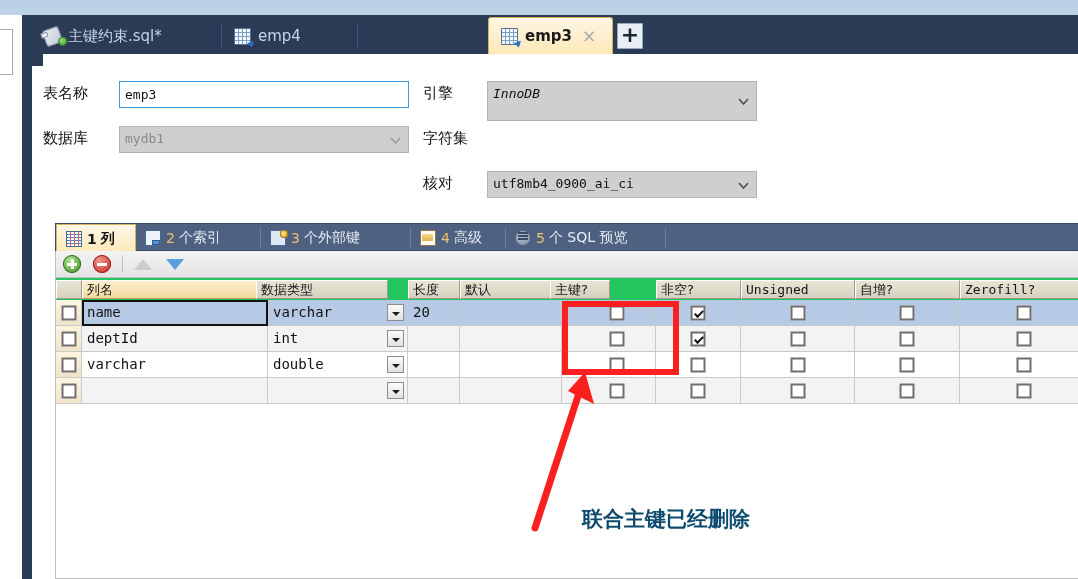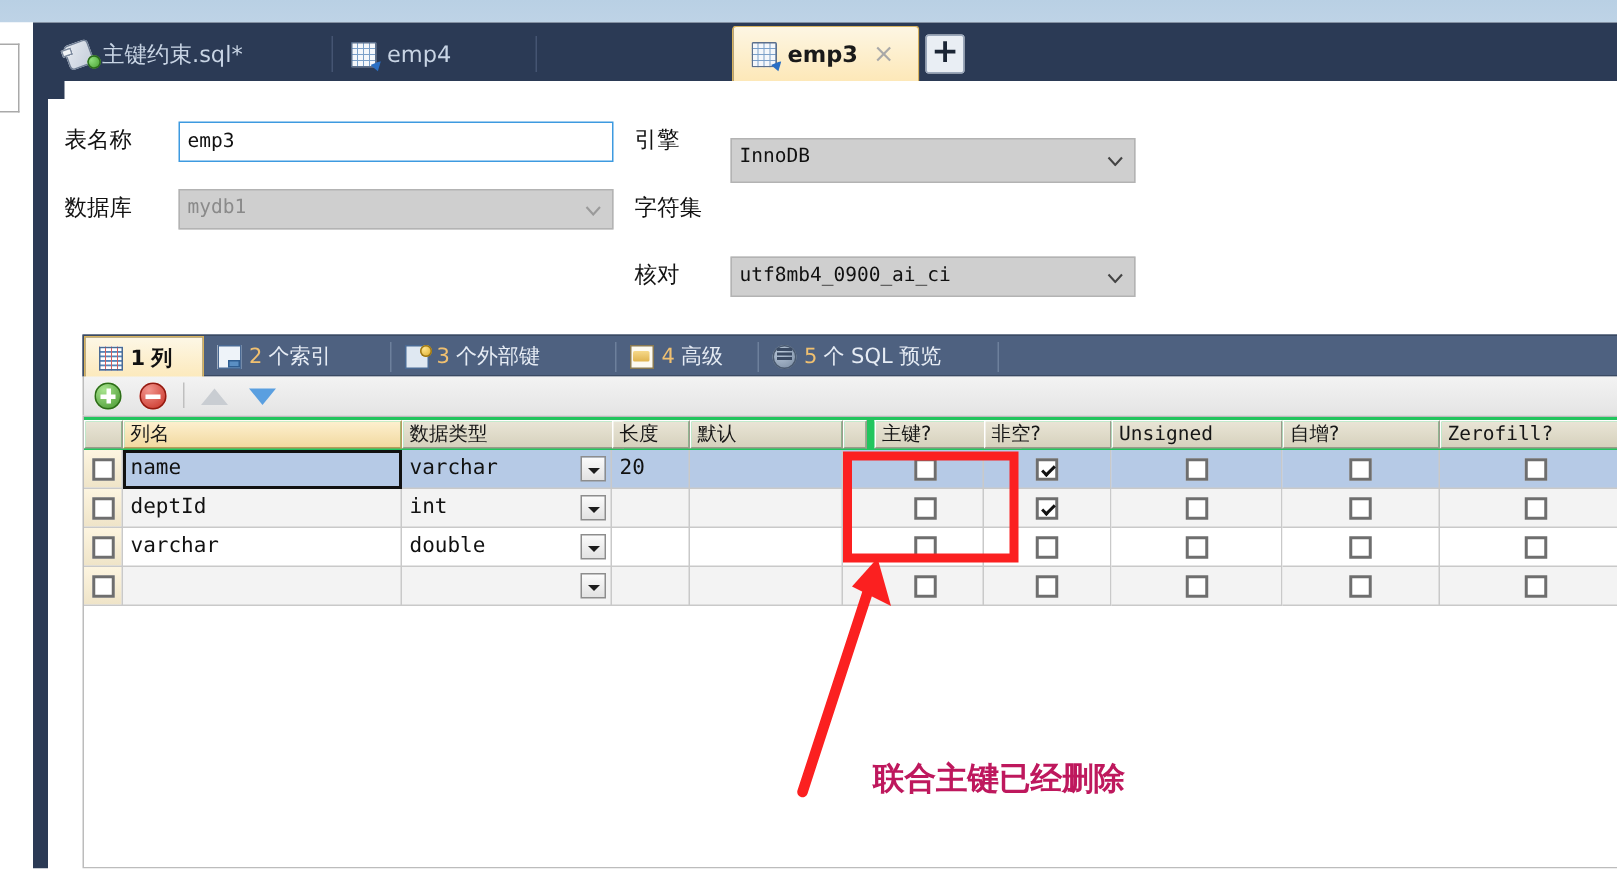--- a/index.html
+++ b/index.html
@@ -349,21 +349,21 @@
     left: 562px; top: 301px; width: 117px; height: 74px;
     border: 6px solid #fb2020;
     box-sizing: border-box;
     pointer-events: none;
   }
   #red-arrow { position: absolute; left: 490px; top: 360px; width: 140px; height: 185px; pointer-events:none; }
   #anno-text {
     position: absolute; left: 582px; top: 505px;
     font-family: "DejaVu Sans", "Liberation Sans", sans-serif;
     font-size: 21px; font-weight: bold;
-    color: #be185d;
+    color: #0c4a6e;
     white-space: nowrap;
   }
 </style>
 </head>
 <body>
 
 <div id="top-strip"></div>
 <div id="left-gutter"></div>
 <div id="left-stub"></div>
 <div id="window-left-border"></div>
@@ -401,21 +401,21 @@
   <div class="combo disabled" style="left:76px; top:72px; width:290px; height:27px;">
     <span>mydb1</span>
     <span class="chev">
       <svg viewBox="0 0 11 7" width="11" height="7">
           <path d="M1 1 L5.5 6 L10 1" stroke="#9a9a9a" stroke-width="1.4" fill="none"></path>
         </svg>
     </span>
   </div>
 
   <div class="field-label" style="left:380px; top:30px;">引擎</div>
-  <div class="combo" style="left:444px; top:38px; width:270px; height:30px;">
+  <div class="combo" style="left:444px; top:27px; width:270px; height:40px;font-style:italic;">
     <span>InnoDB</span>
     <span class="chev">
       <svg viewBox="0 0 11 7" width="11" height="7">
           <path d="M1 1 L5.5 6 L10 1" stroke="#444" stroke-width="1.4" fill="none"></path>
         </svg>
     </span>
   </div>
 
   <div class="field-label" style="left:380px; top:75px;">字符集</div>
 
@@ -467,25 +467,25 @@
     <div class="tb-vsep" style="left:66px;"></div>
     <div class="tri tri-up" style="left:78px; top:8px;"></div>
     <div class="tri tri-down" style="left:110px; top:8px;"></div>
   </div>
 
   <div id="grid">
 
     <div class="grid-head">
       <div class="hcell" style="left:0px; width:26px;"></div>
       <div class="hcell namecol cjk" style="left:26px; width:186px;">列名</div>
-      <div class="hcell cjk" style="left:212px; width:148px;">数据类型</div>
+      <div class="hcell cjk" style="left:200px; width:132px;">数据类型</div>
       <div class="hcell cjk" style="left:352px; width:52px;">长度</div>
       <div class="hcell cjk" style="left:404px; width:102px;">默认</div>
       <div class="hcell" style="left:506px; width:16px;"></div>
-      <div class="hcell cjk" style="left:527px; width:98px;">主键?</div>
+      <div class="hcell cjk" style="left:494px; width:60px;">主键?</div>
       <div class="hcell cjk" style="left:600px; width:85px;">非空?</div>
       <div class="hcell" style="left:685px; width:114px;">Unsigned</div>
       <div class="hcell cjk" style="left:799px; width:105px;">自增?</div>
       <div class="hcell" style="left:904px; width:128px;">Zerofill?</div>
     </div>
 
     <div class="row sel" style="top:22px;">
       <div class="cell rowsel-cell" style="left:0px; width:26px;">
         <span class="cb"></span>
       </div>

